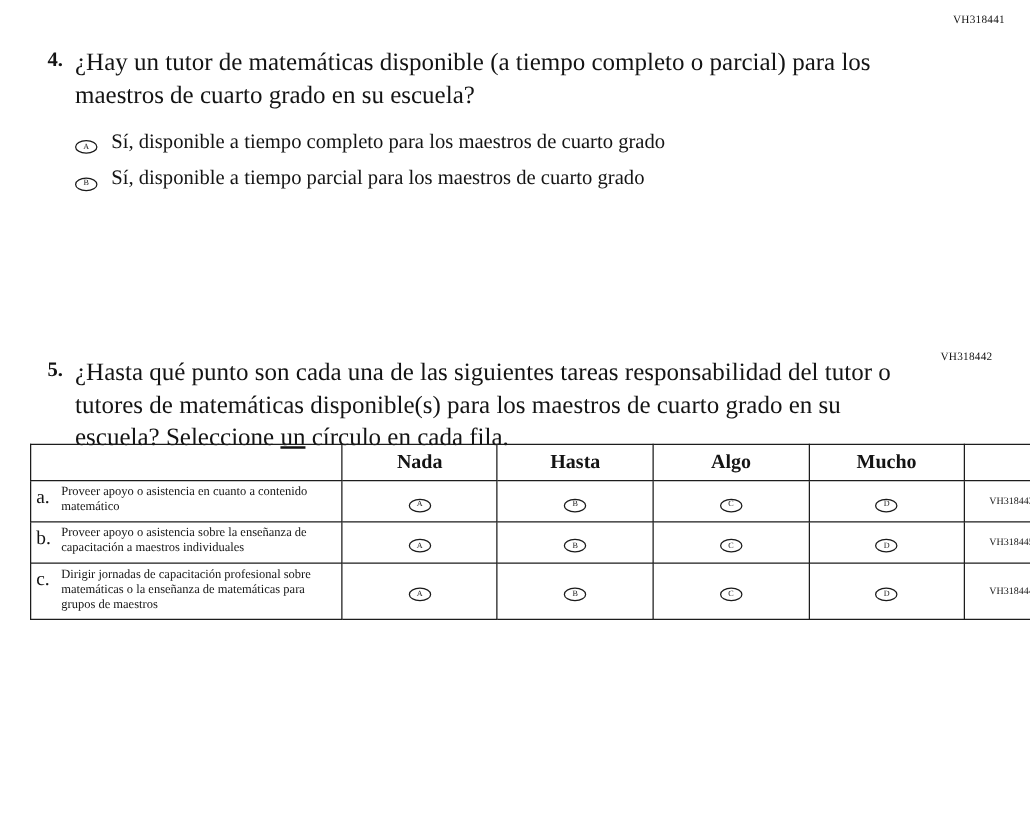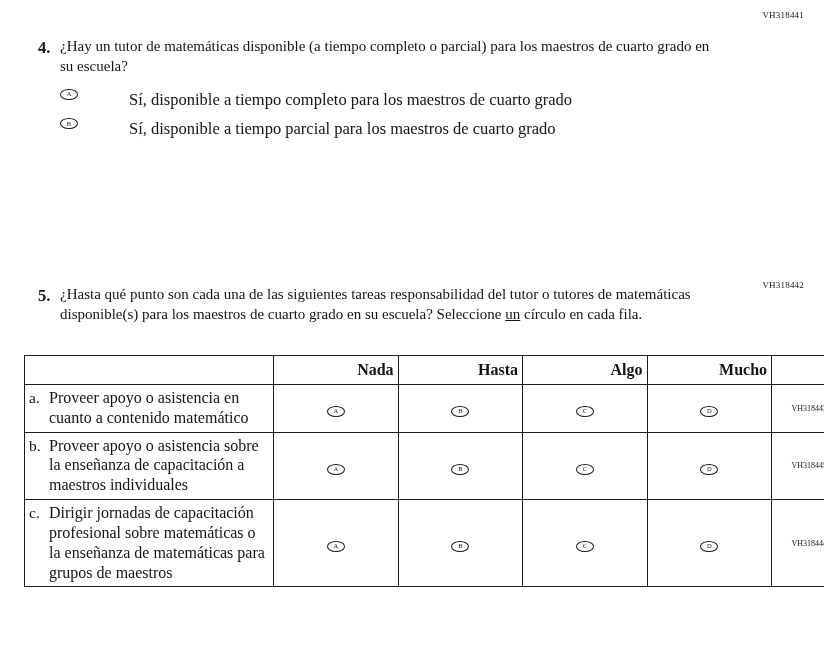--- a/index.html
+++ b/index.html
@@ -13,37 +13,37 @@
     color: #141414;
     overflow: hidden;
     margin-left: 22px;
   }
   .code {
     font-size: 9px;
     letter-spacing: 0.2px;
     color: #141414;
   }
   .top-code { position: absolute; top: 10px; right: 26px; }
-  #q5-code { position: absolute; top: 280px; right: 26px; text-align: center; }
+  #q5-code { position: absolute; top: 280px; right: 36px; text-align: center; }
 
   .q { position: absolute; display: flex; }
   #q4 { top: 37px; left: 16px; width: 688px; }
   #q5 { top: 285px; left: 16px; width: 700px; }
   .q-num {
     font-weight: bold;
     font-size: 16.5px;
     flex: 0 0 22px;
     line-height: 1.3;
   }
   .q-content { flex: 1; }
-  .q-text { font-size: 15px; line-height: 1.3; }
+  .q-text { font-size: 20px; line-height: 1.3; }
   .u { text-decoration: underline; }
 
   .options { margin-top: 13px; }
-  .option { display: flex; align-items: flex-start; margin-bottom: 8px; gap: 40px; }
+  .option { display: flex; align-items: flex-end; margin-bottom: 8px; }
   .bubble {
     display: inline-flex;
     align-items: center;
     justify-content: center;
     width: 18px;
     height: 11px;
     border: 1.2px solid #1a1a1a;
     border-radius: 50%;
     font-size: 6.5px;
     line-height: 1;
@@ -62,33 +62,33 @@
     table-layout: fixed;
   }
   .resp-table th, .resp-table td { border: 1.5px solid #1c1c1c; }
   .col-text { width: 250px; }
   .col-opt { width: 125px; }
   .col-code { width: 58px; }
   .resp-table th {
     font-size: 16px;
     font-weight: bold;
     padding: 5px 4px;
-    text-align: right;
+    text-align: center;
   }
   .row-text-cell {
     padding: 3px 6px 4px 4px;
     vertical-align: middle;
   }
   .row-label { display: flex; }
   .row-letter {
     flex: 0 0 20px;
     font-size: 15.5px;
     line-height: 1.24;
   }
-  .row-text { font-size: 16px; line-height: 1.24; }
+  .row-text { font-size: 10px; line-height: 1.24; }
   .bubble-cell { text-align: center; vertical-align: middle; }
   .code-cell {
     font-size: 8px;
     text-align: right;
     vertical-align: middle;
     padding: 4px 2px;
   }
 </style>
 </head>
 <body>

